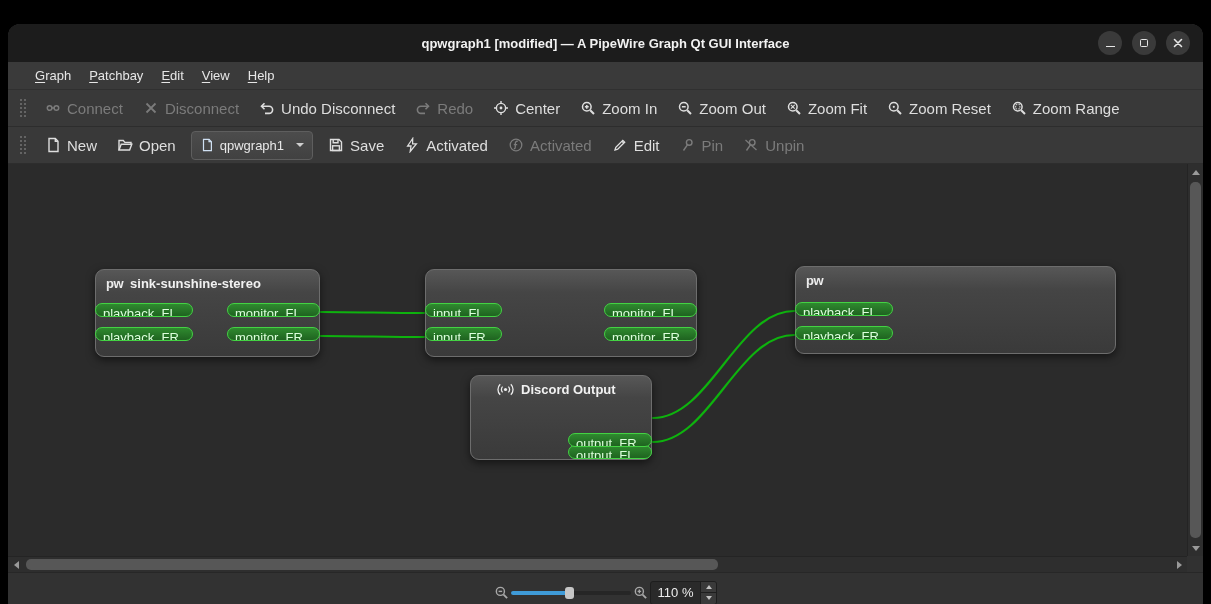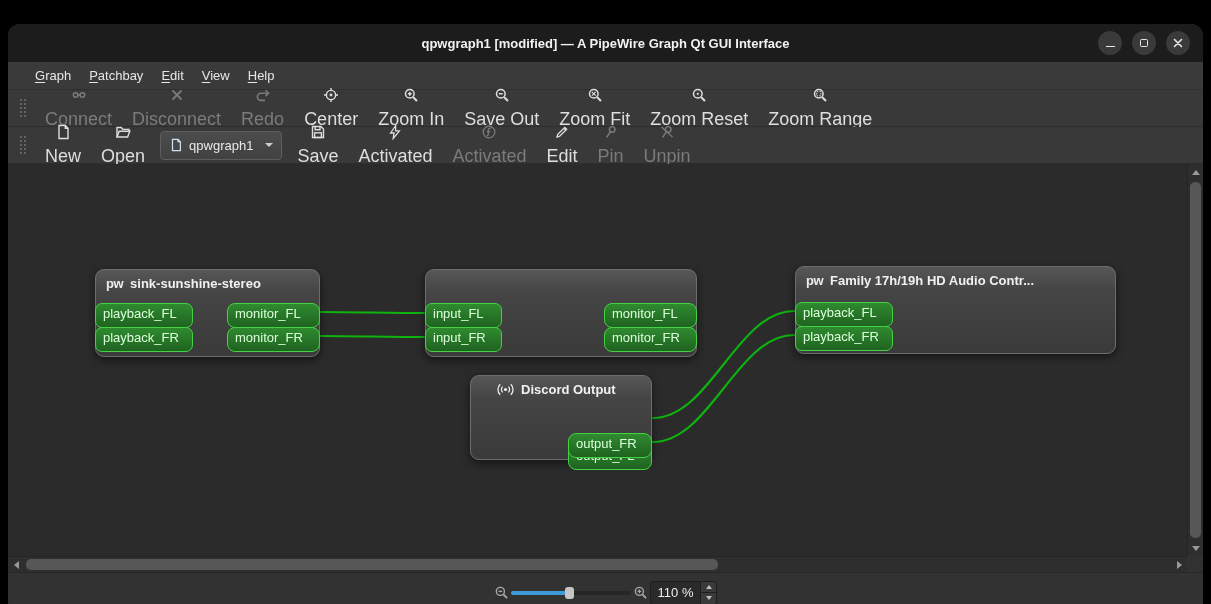--- a/index.html
+++ b/index.html
@@ -17,39 +17,39 @@
   .glyph-max{width:8px;height:8px;border:1.4px solid #e6e6e6;border-radius:1.5px;}
 
   
   .menubar{height:28px;background:#3a3a3a;display:flex;align-items:stretch;padding-left:18px;flex:0 0 auto;border-bottom:1px solid #303030;}
   .menu-item{display:flex;align-items:center;padding:3px 9px;color:#e6e6e6;cursor:default;}
   .mn{text-decoration:underline;text-underline-offset:2px;}
 
   
   .toolbar{height:37px;background:#393939;display:flex;align-items:center;padding:0 6px;gap:2px;flex:0 0 auto;border-bottom:1px solid #2d2d2d;}
   .tb-handle{width:8px;height:22px;margin:0 8px 0 4px;background-image:radial-gradient(#646464 1px,transparent 1.3px);background-size:4px 4px;background-position:1px 1px;}
-  .tb-btn{display:flex;align-items:center;gap:6px;padding:5px 9px;background:transparent;border:none;color:#dedede;font-size:18px;font-family:inherit;border-radius:4px;cursor:default;white-space:nowrap;flex-direction:column;}
+  .tb-btn{display:flex;align-items:center;gap:6px;padding:5px 9px;background:transparent;border:none;color:#dedede;font-size:15px;font-family:inherit;border-radius:4px;cursor:default;white-space:nowrap;}
   .tb-btn.disabled{color:#7b7b7b;}
   .tb-btn svg{flex:0 0 auto;}
   .combo{display:flex;align-items:center;gap:6px;padding:6px 8px;margin:0 4px;border:1px solid #5e5e5e;border-radius:4px;
     background:linear-gradient(#4c4c4c,#414141);color:#e8e8e8;cursor:default;}
   .combo-arrow{width:0;height:0;border-left:4px solid transparent;border-right:4px solid transparent;border-top:4.5px solid #cfcfcf;margin-left:6px;}
 
   
   .canvas-area{position:relative;flex:1 1 auto;background:#2b2b2b;}
   .graph-view{position:absolute;left:0;top:0;right:16px;bottom:16px;background:#2b2b2b;overflow:hidden;}
   .wires{position:absolute;inset:0;width:100%;height:100%;}
   .wire{stroke:#0eb30e;stroke-width:2.2;fill:none;stroke-linecap:round;}
 
   .node{position:absolute;border:1px solid #6d6d6d;border-radius:9px;
     background:linear-gradient(180deg,#575757 0%,#454545 26%,#3a3a3a 100%);
     box-shadow:0 3px 9px rgba(0,0,0,.55);}
   .node-title{display:flex;align-items:center;gap:7px;padding:6px 10px 0 10px;font-weight:bold;color:#f1f1f1;font-size:13px;white-space:nowrap;overflow:hidden;}
   .pw-glyph{font-weight:bold;font-size:13px;color:#ececec;letter-spacing:-0.5px;}
-  .port{position:absolute;height:25px;line-height:19px;border:1px solid #43d243;border-radius:7px;
+  .port{position:absolute;height:14px;line-height:19px;border:1px solid #43d243;border-radius:7px;
     background:linear-gradient(180deg,#2f8a2f,#1f6320);color:#dcffdc;font-size:13px;
     padding:0 7px;white-space:nowrap;overflow:hidden;}
   .port.in{left:-1px;}
   .port.out{right:-1px;border-radius:8px;}
 
   
   .vscroll{position:absolute;top:0;right:0;bottom:16px;width:16px;background:#2e2e2e;border-left:1px solid #242424;}
   .hscroll{position:absolute;left:0;right:16px;bottom:0;height:16px;background:#2e2e2e;border-top:1px solid #242424;}
   .scroll-corner{position:absolute;right:0;bottom:0;width:16px;height:16px;background:#313131;}
   .scroll-btn{position:absolute;width:16px;height:16px;display:flex;align-items:center;justify-content:center;background:transparent;border:none;padding:0;}
@@ -133,20 +133,29 @@
 
     <button class="tb-btn disabled">
       <span class="icon">
           <svg width="16" height="16" viewBox="0 0 16 16" fill="none" stroke="currentColor" stroke-width="1.8">
             <path d="M3.5 3.5 L12.5 12.5 M12.5 3.5 L3.5 12.5"></path>
           </svg>
         </span>
       <span>Disconnect</span>
     </button>
 
+    <button class="tb-btn">
+      <span class="icon">
+          <svg width="16" height="16" viewBox="0 0 16 16" fill="none" stroke="currentColor" stroke-width="1.6">
+            <path d="M5.5 3.2 L2.5 6.2 L5.5 9.2"></path>
+            <path d="M2.8 6.2 H10 A3.6 3.6 0 0 1 10 13.4 H6"></path>
+          </svg>
+        </span>
+      <span>Undo Disconnect</span>
+    </button>
 
     <button class="tb-btn disabled">
       <span class="icon">
           <svg width="16" height="16" viewBox="0 0 16 16" fill="none" stroke="currentColor" stroke-width="1.6">
             <path d="M10.5 3.2 L13.5 6.2 L10.5 9.2"></path>
             <path d="M13.2 6.2 H6 A3.6 3.6 0 0 0 6 13.4 H10"></path>
           </svg>
         </span>
       <span>Redo</span>
     </button>
@@ -174,21 +183,21 @@
     </button>
 
     <button class="tb-btn">
       <span class="icon">
           <svg width="16" height="16" viewBox="0 0 16 16" fill="none" stroke="currentColor" stroke-width="1.5">
             <circle cx="6.8" cy="6.8" r="4.3"></circle>
             <path d="M10.2 10.2 L14 14" stroke-width="2"></path>
             <path d="M4.9 6.8h3.8"></path>
           </svg>
         </span>
-      <span>Save Out</span>
+      <span>Zoom Out</span>
     </button>
 
     <button class="tb-btn">
       <span class="icon">
           <svg width="16" height="16" viewBox="0 0 16 16" fill="none" stroke="currentColor" stroke-width="1.5">
             <circle cx="6.8" cy="6.8" r="4.3"></circle>
             <path d="M10.2 10.2 L14 14" stroke-width="2"></path>
             <path d="M4.9 4.9l3.8 3.8M8.7 4.9L4.9 8.7" stroke-width="1.1"></path>
           </svg>
         </span>
@@ -338,21 +347,20 @@
       <div class="node" style="left:417px;top:105px;width:272px;height:88px;">
         <div class="port in" style="top:33px;width:77px;">input_FL</div>
         <div class="port in" style="top:57px;width:77px;">input_FR</div>
         <div class="port out" style="top:33px;width:93px;">monitor_FL</div>
         <div class="port out" style="top:57px;width:93px;">monitor_FR</div>
       </div>
 
       <div class="node" style="left:787px;top:102px;width:321px;height:88px;">
         <div class="node-title">
           <span class="pw-glyph">pw</span>
-          <span>Family 17h/19h HD Audio Contr...</span>
         </div>
         <div class="port in" style="top:35px;width:98px;">playback_FL</div>
         <div class="port in" style="top:59px;width:98px;">playback_FR</div>
       </div>
 
       <div class="node" style="left:462px;top:211px;width:182px;height:85px;padding-left:16px;">
         <div class="node-title">
           <span class="icon">
               <svg width="17" height="15" viewBox="0 0 17 15" fill="none" stroke="#ececec" stroke-width="1.3">
                 <circle cx="8.5" cy="7.5" r="1.6" fill="#ececec" stroke="none"></circle>

